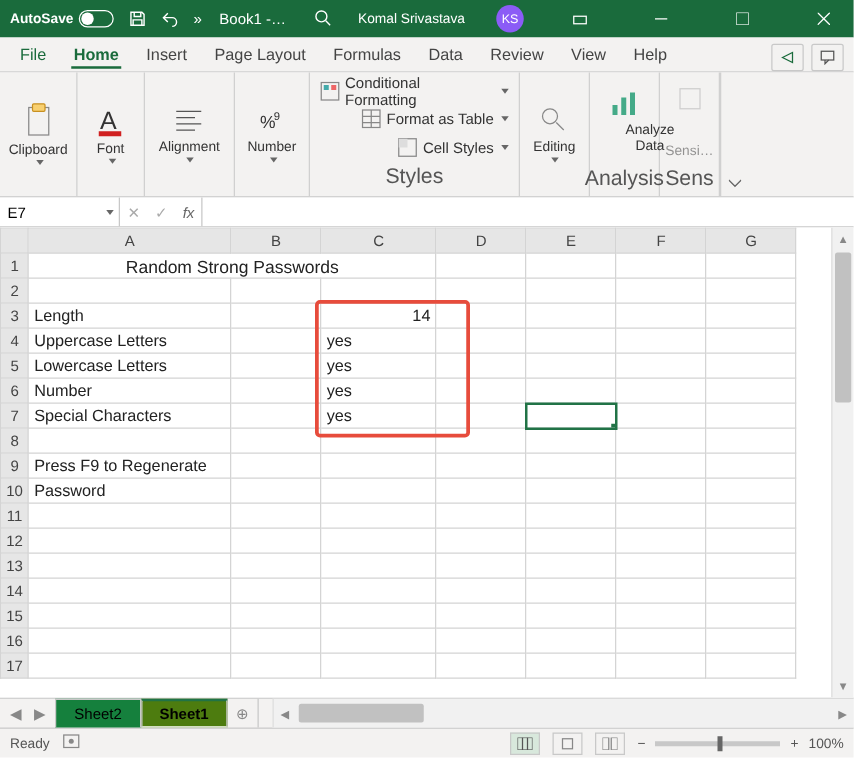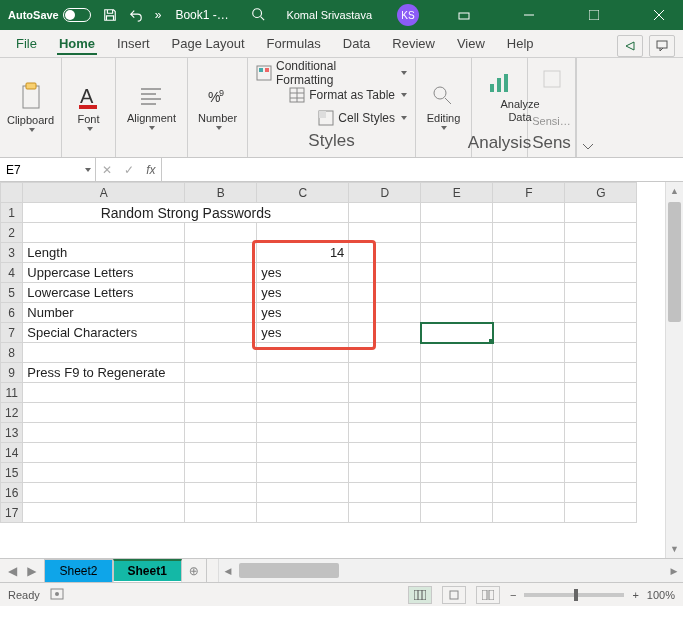--- a/index.html
+++ b/index.html
@@ -64,22 +64,22 @@
 .redbox{position:absolute;border:3px solid #e74c3c;border-radius:4px;pointer-events:none;}
 
 
 .vscroll{position:absolute;right:0;top:0;bottom:0;width:18px;background:#f1f1f1;border-left:1px solid #ddd;}
 .vscroll .thumb{position:absolute;left:2px;right:2px;top:20px;height:120px;background:#c1c1c1;border-radius:2px;}
 .vscroll .arr{position:absolute;left:0;right:0;height:18px;display:flex;align-items:center;justify-content:center;color:#888;font-size:9px;}
 
 
 .sheetbar{height:24px;border-top:1px solid #c8c8c8;background:#f3f2f1;display:flex;align-items:stretch;}
 .sheetbar .navs{display:flex;align-items:center;padding:0 8px;gap:10px;color:#888;}
-.sheetbar .stab{padding:2px 14px;border:1px solid #c8c8c8;border-bottom:none;background:#0ea5e9;font-size:12px;display:flex;align-items:center;border-radius:0 0 0 0;}
-.sheetbar .stab.active{background:#14b8a6;border-bottom:1px solid #fff;font-weight:600;border-top:2px solid #217346;}
+.sheetbar .stab{padding:2px 14px;border:1px solid #c8c8c8;border-bottom:none;background:#15803d;font-size:12px;display:flex;align-items:center;border-radius:0 0 0 0;}
+.sheetbar .stab.active{background:#4d7c0f;border-bottom:1px solid #fff;font-weight:600;border-top:2px solid #217346;}
 .sheetbar .addsheet{width:24px;display:flex;align-items:center;justify-content:center;color:#888;}
 .sheetbar .hscroll{flex:1;display:flex;align-items:center;background:#f1f1f1;border-left:1px solid #ddd;position:relative;}
 .sheetbar .hscroll .thumb{position:absolute;left:20px;width:100px;top:4px;bottom:4px;background:#c1c1c1;border-radius:2px;}
 .sheetbar .hscroll .arr{position:absolute;width:18px;top:0;bottom:0;display:flex;align-items:center;justify-content:center;color:#888;font-size:9px;}
 
 
 .status{height:24px;background:#f3f2f1;border-top:1px solid #c8c8c8;display:flex;align-items:center;padding:0 8px;font-size:11px;color:#555;gap:10px;}
 .status .spacer{flex:1;}
 .status .viewbtn{width:24px;height:18px;border:1px solid #c8c8c8;display:flex;align-items:center;justify-content:center;}
 .status .viewbtn.active{background:#d8e8dc;}
@@ -403,20 +403,30 @@
           <th class="rowhdr">9</th>
           <td>Press F9 to Regenerate</td>
           <td></td>
           <td></td>
           <td></td>
           <td></td>
           <td></td>
           <td></td>
         </tr>
     <tr>
+          <th class="rowhdr">10</th>
+          <td>Password</td>
+          <td></td>
+          <td></td>
+          <td></td>
+          <td></td>
+          <td></td>
+          <td></td>
+        </tr>
+    <tr>
           <th class="rowhdr">11</th>
           <td></td>
           <td></td>
           <td></td>
           <td></td>
           <td></td>
           <td></td>
           <td></td>
         </tr>
     <tr>

